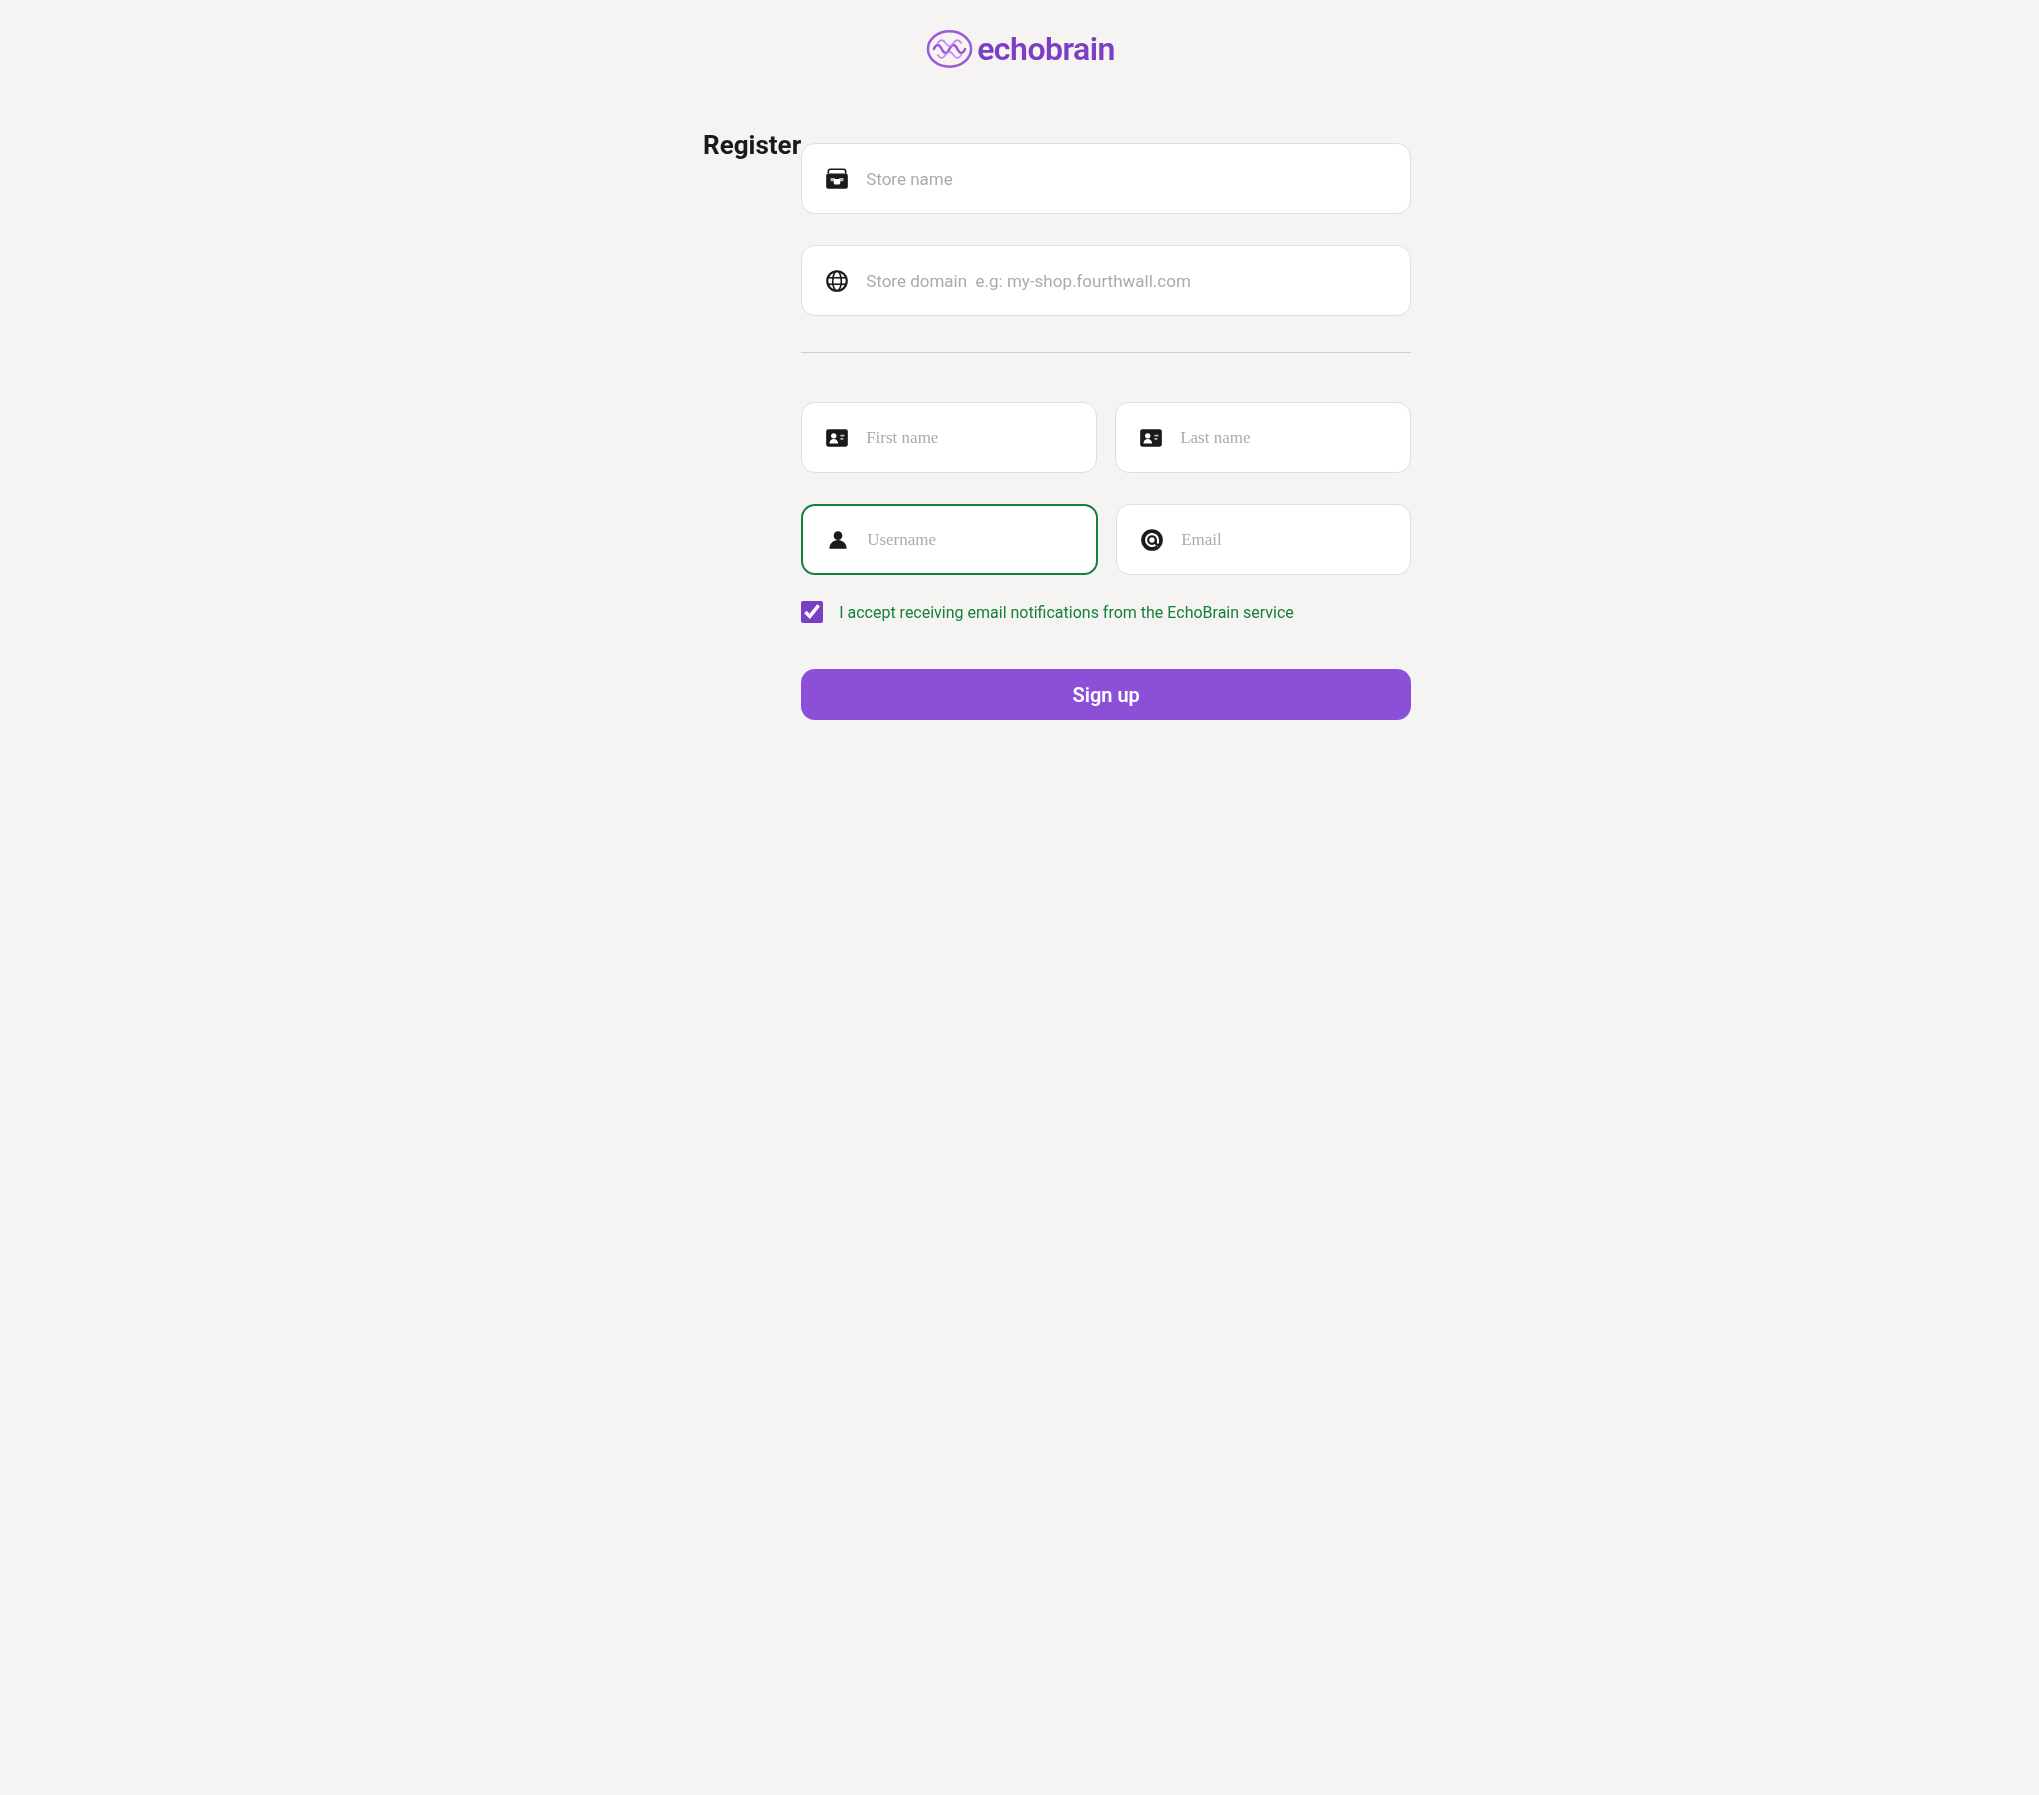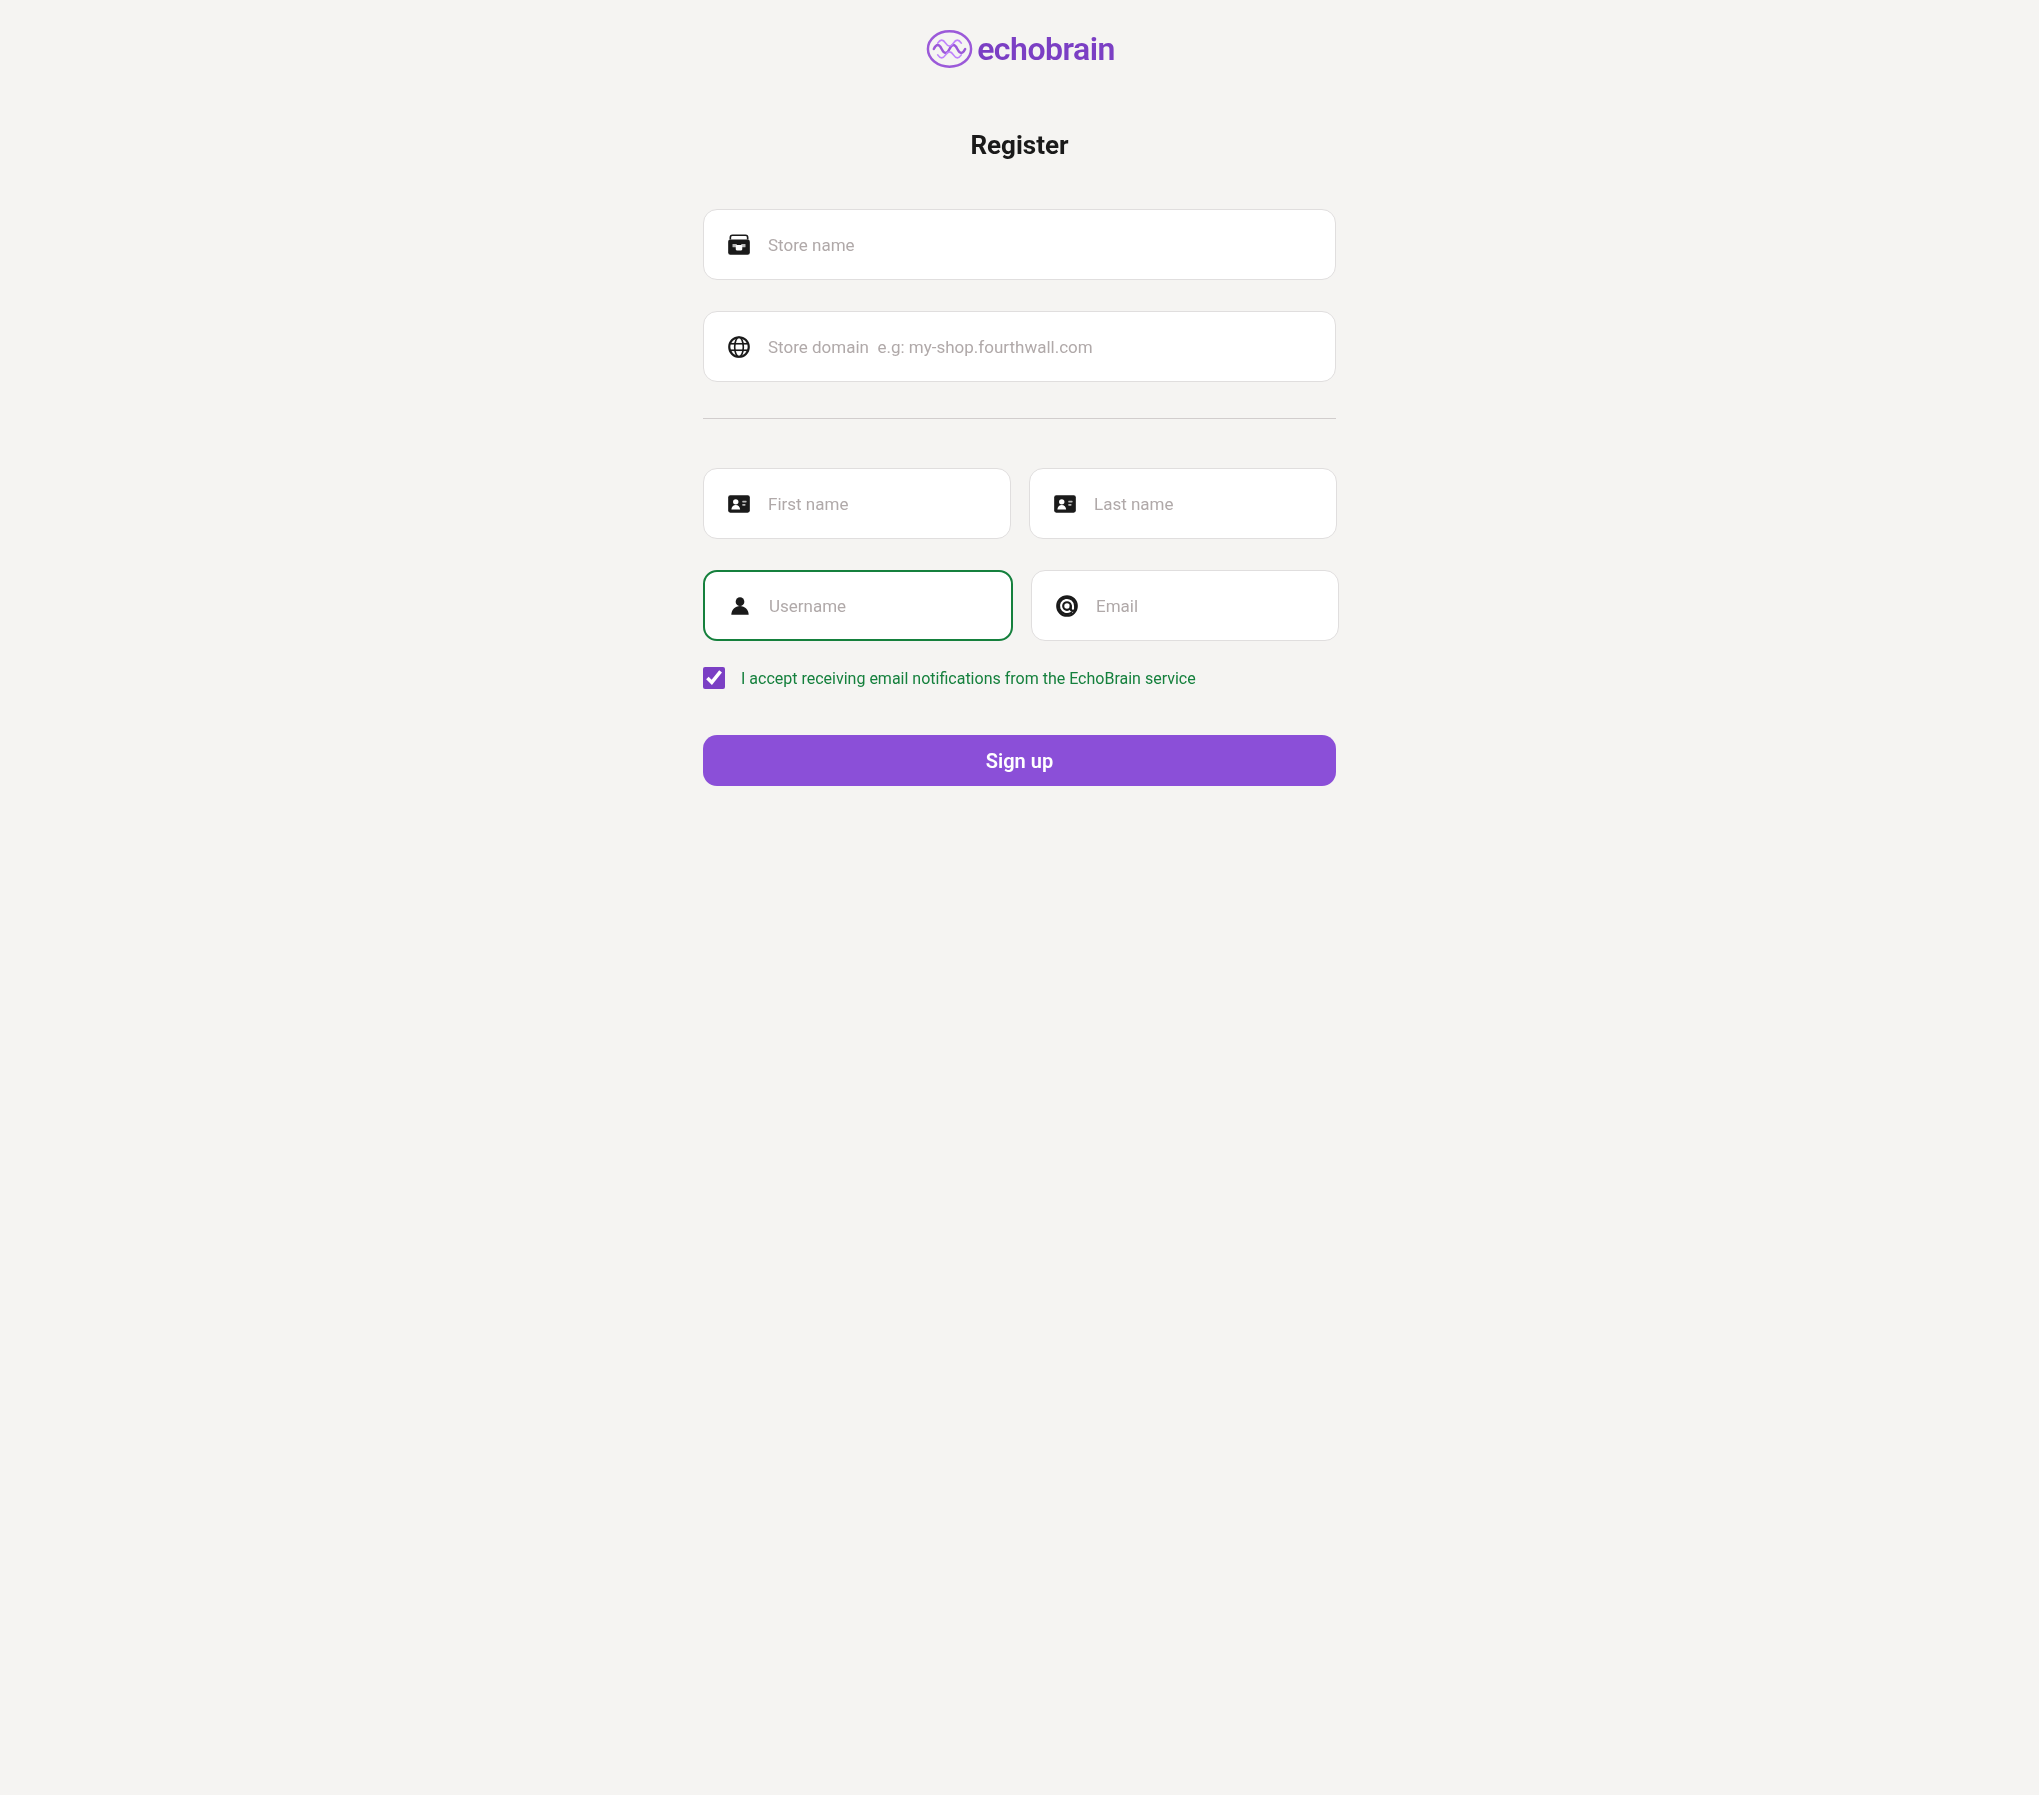--- a/index.html
+++ b/index.html
@@ -40,22 +40,22 @@
       font-weight: 600;
       color: #7b3fc4;
       letter-spacing: -0.5px;
     }
 
     .main-content {
       width: 100%;
       max-width: 673px;
       padding: 40px 20px 59px;
       display: flex;
-      flex-direction: column;
-      align-items: center;
+      flex-direction: row;
+      align-items: flex-start;
     }
 
     .page-title {
       font-size: 26px;
       font-weight: 700;
       color: #1a1a1a;
       margin-bottom: 36px;
     }
 
     .form-section {
@@ -101,20 +101,21 @@
       width: 100%;
       height: 1px;
       background-color: #d1cdcd;
       margin: 18px 0;
     }
 
     .two-col {
       display: grid;
       grid-template-columns: 1fr 1fr;
       gap: 18px;
+      font-family: Liberation Serif, serif;
     }
 
     .icon-slot {
       width: 30px;
       height: 30px;
       display: flex;
       align-items: center;
       justify-content: center;
       flex-shrink: 0;
       color: #1a1a1a;

